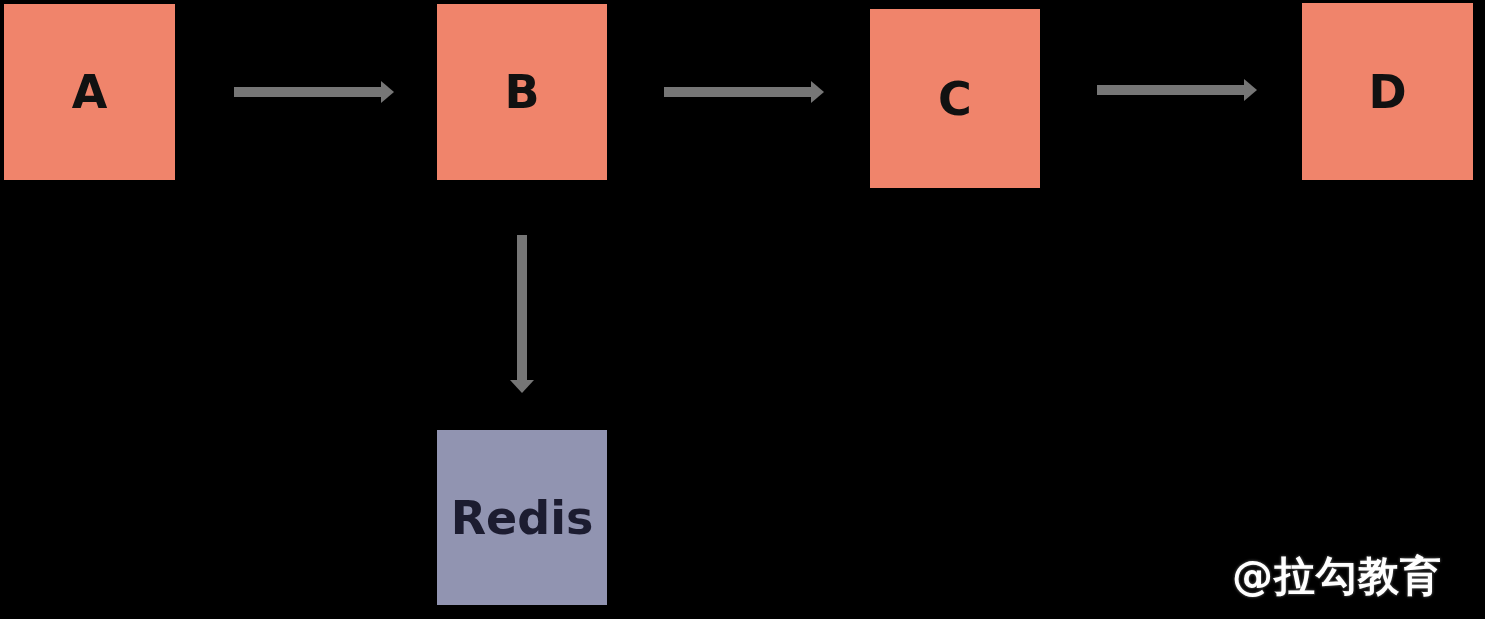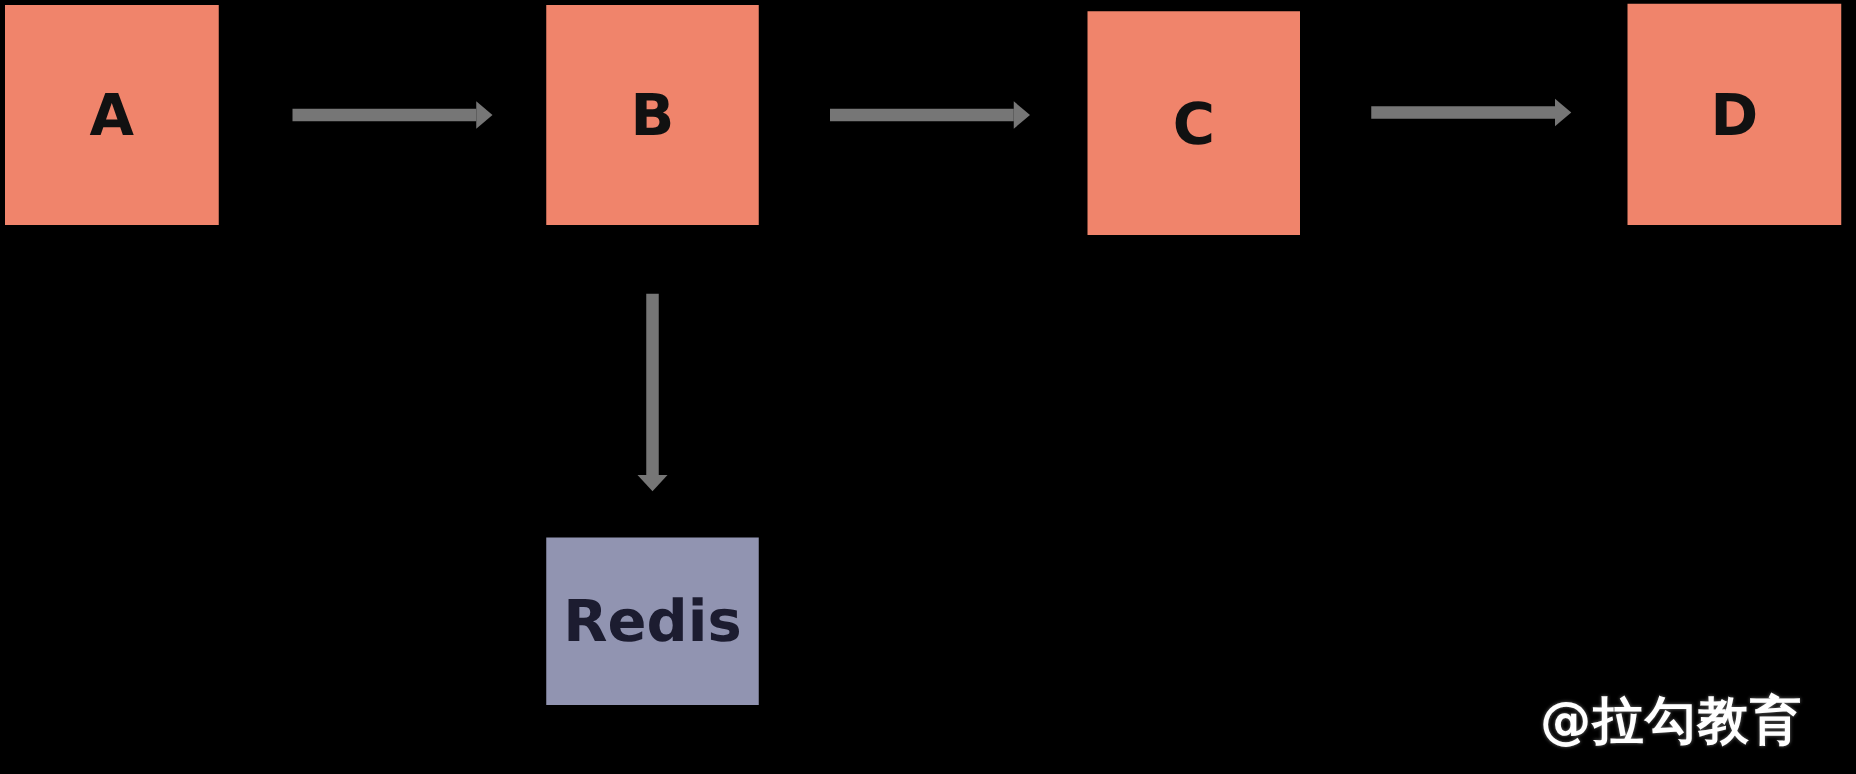--- a/index.html
+++ b/index.html
@@ -22,21 +22,21 @@
     justify-content: center;
     font-weight: 700;
     font-size: 46px;
     background: #F0846B;
     color: #111111;
   }
   .node-a     { left: 4px;    top: 4px;   width: 171px; height: 176px; }
   .node-b     { left: 437px;  top: 4px;   width: 170px; height: 176px; }
   .node-c     { left: 870px;  top: 9px;   width: 170px; height: 179px; }
   .node-d     { left: 1302px; top: 3px;   width: 171px; height: 177px; }
-  .node-redis { left: 437px;  top: 430px; width: 170px; height: 134px; background: #9194B1; color: #1C1C30; }
+  .node-redis { left: 437px;  top: 430px; width: 170px; height: 175px; background: #9194B1; color: #1C1C30; }
 
   .arrow { position: absolute; }
   .arrow-h { width: 160px; height: 22px; }
   .arrow-ab { left: 234px;  top: 81px; }
   .arrow-bc { left: 664px;  top: 81px; }
   .arrow-cd { left: 1097px; top: 79px; }
   .shaft-h {
     position: absolute;
     left: 0; top: 6px;
     width: 147px; height: 10px;

